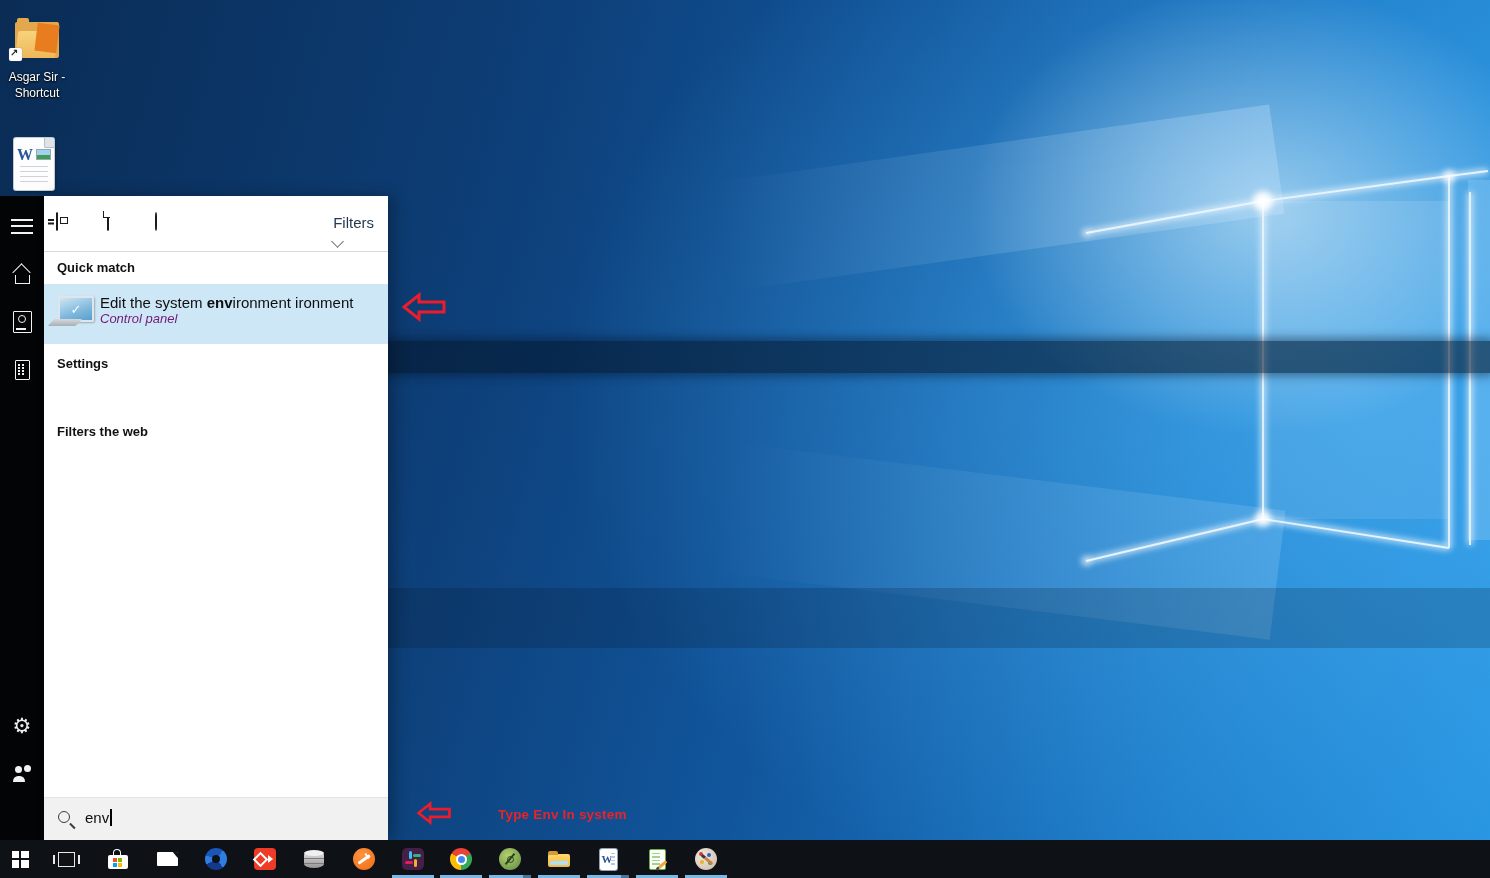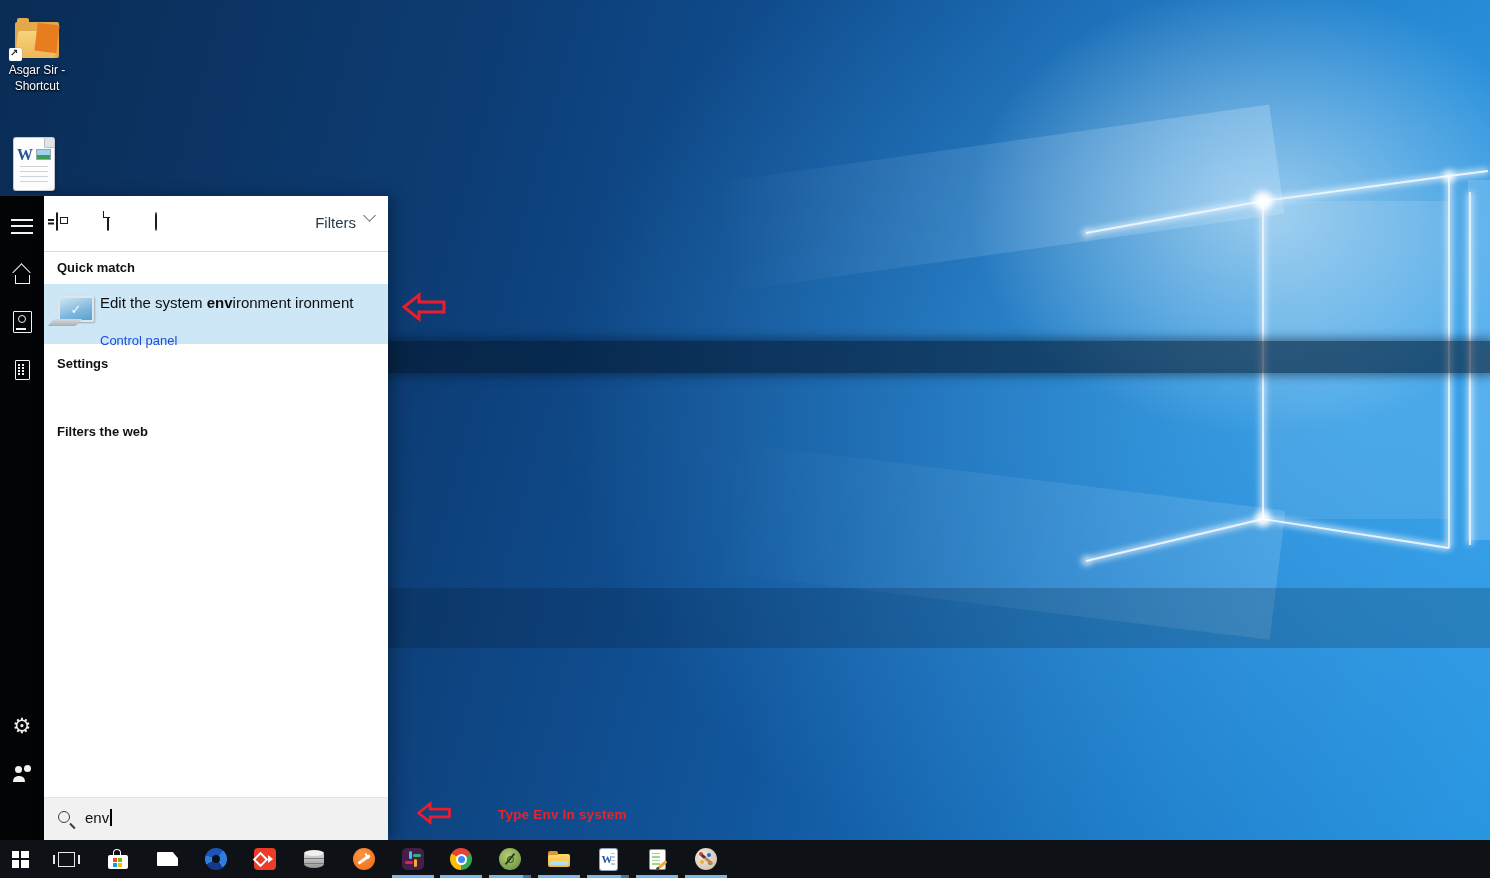--- a/index.html
+++ b/index.html
@@ -25,21 +25,21 @@
 
   
   .di{position:absolute;z-index:2;text-align:center;}
   .di-folder{left:4px;top:22px;width:66px;}
   .folder-art{position:relative;width:44px;height:36px;margin:0 auto;background:#e2a84d;border-radius:2px;}
   .folder-art::before{content:"";position:absolute;left:2px;top:-4px;width:12px;height:5px;background:#e2a84d;border-radius:2px 2px 0 0;}
   .folder-art::after{content:"";position:absolute;right:1px;top:2px;width:22px;height:28px;background:#e87d1f;transform:rotate(7deg);}
   .folder-front{position:absolute;left:0;bottom:0;width:40px;height:27px;background:linear-gradient(#f8d27c,#eeb85a);border-radius:2px;transform:skewX(-7deg);transform-origin:bottom left;}
   .shortcut-badge{position:absolute;left:-6px;bottom:-3px;width:13px;height:13px;background:#fff;border-radius:2px;box-shadow:0 0 1px #666;font-family:"DejaVu Sans",sans-serif;}
   .shortcut-badge::before{content:"\2197";position:absolute;left:1px;top:-1px;font-size:10px;font-weight:bold;color:#1b1b1b;}
-  .di-label{margin-top:5px;font-size:12px;line-height:1.3;color:#fff;text-shadow:0 1px 2px rgba(0,0,0,.95),0 0 3px rgba(0,0,0,.7);}
+  .di-label{margin-top:12px;font-size:12px;line-height:1.3;color:#fff;text-shadow:0 1px 2px rgba(0,0,0,.95),0 0 3px rgba(0,0,0,.7);}
   .di-word{left:8px;top:138px;width:52px;}
   .word-art{position:relative;width:40px;height:52px;margin:0 auto;background:#fdfdfd;border-radius:2px;box-shadow:0 0 0 1px #c3cad1,1px 2px 3px rgba(0,0,0,.4);
     background-image:repeating-linear-gradient(#cdd3d9 0 1.5px, transparent 1.5px 5px);
     background-size:28px 20px;background-position:6px 28px;background-repeat:no-repeat;}
   .word-art::before{content:"";position:absolute;top:0;right:0;width:9px;height:9px;background:#dfe4e8;border-left:1px solid #b7bec5;border-bottom:1px solid #b7bec5;border-radius:0 0 0 2px;}
   .word-art::after{content:"W";position:absolute;left:3px;top:8px;font-size:16px;font-weight:bold;color:#2b579a;font-family:"Liberation Serif","DejaVu Serif",serif;}
   .word-thumb{position:absolute;right:3px;top:11px;width:13px;height:9px;background:linear-gradient(#9fd2f0 55%,#3f9c53 55%);border:1px solid #9aa7b2;}
 
   
   .rail{position:absolute;left:0;top:196px;width:44px;height:644px;background:#030405;z-index:5;}
@@ -64,39 +64,39 @@
   .topbar{position:absolute;left:0;top:0;width:100%;height:56px;border-bottom:1px solid #dadada;box-sizing:border-box;}
   .tb-icon{position:absolute;top:17px;cursor:pointer;}
   .icon-apps{left:12px;width:24px;height:19px;border:1.6px solid #1b1b1b;border-radius:2px;box-sizing:border-box;position:relative;}
   .icon-apps::before{content:"";position:absolute;left:3px;top:4px;width:6px;height:5px;border:1.4px solid #1b1b1b;}
   .icon-apps::after{content:"";position:absolute;right:3px;top:6px;width:6px;height:1.5px;background:#1b1b1b;box-shadow:0 3.5px 0 #1b1b1b;}
   .icon-docpage{left:61px;width:16px;height:20px;border:1.6px solid #1b1b1b;border-radius:1px;position:relative;background:#fff;}
   .icon-docpage::before{content:"";position:absolute;top:-1.6px;right:-1.6px;width:6px;height:6px;background:#fff;border-left:1.6px solid #1b1b1b;border-bottom:1.6px solid #1b1b1b;}
   .icon-globe{left:107px;width:21px;height:21px;border:1.5px solid #1b1b1b;border-radius:50%;position:relative;box-sizing:border-box;}
   .icon-globe::before{content:"";position:absolute;left:50%;top:-1px;bottom:-1px;width:46%;transform:translateX(-50%);border:1.5px solid #1b1b1b;border-radius:50%;box-sizing:border-box;}
   .icon-globe::after{content:"";position:absolute;left:-1px;right:-1px;top:50%;height:1.5px;margin-top:-1px;background:#1b1b1b;}
-  .filters{position:absolute;right:14px;top:18px;display:flex;align-items:flex-start;gap:9px;cursor:pointer;}
+  .filters{position:absolute;right:14px;top:18px;display:flex;align-items:flex-start;gap:9px;cursor:pointer;flex-direction:column;}
   .filters-label{font-size:15px;color:#253a4e;}
   .chev{display:inline-block;width:8px;height:8px;border-right:1.6px solid #6a7075;border-bottom:1.6px solid #6a7075;transform:rotate(45deg);margin-top:-3px;}
   .chev-right{display:inline-block;width:8px;height:8px;border-right:1.6px solid #999;border-bottom:1.6px solid #999;transform:rotate(-45deg);}
 
   .sec-header{position:absolute;left:0;width:100%;padding-left:13px;box-sizing:border-box;font-size:13px;font-weight:bold;color:#111;}
   .h-quick{top:64px;}
   .h-settings{top:160px;}
   .h-web{top:228px;}
 
   .qm-row{position:absolute;left:0;top:88px;width:100%;height:60px;background:#cde7f7;cursor:pointer;}
   .mon-lg{position:absolute;left:12px;top:12px;width:38px;height:27px;}
   .mon-lg::before{content:"\2713";position:absolute;left:2px;top:0;width:32px;height:22px;border:2px solid #dfe5e9;border-radius:2px;
     background:linear-gradient(160deg,#cfe6f4 0%,#7fb8dd 60%,#58a0cc 100%);display:flex;align-items:center;justify-content:center;
     color:#fff;font-size:13px;font-weight:bold;font-family:"DejaVu Sans",sans-serif;box-shadow:1px 1px 2px rgba(0,0,0,.25);}
   .mon-kb{position:absolute;left:-5px;bottom:-3px;width:28px;height:7px;background:linear-gradient(#d6dade,#a9afb5);transform:skewX(-44deg);border-radius:1px;}
   .qm-text{position:absolute;left:56px;top:10px;}
   .qm-title{font-size:15px;color:#0f0f0f;white-space:nowrap;}
-  .qm-sub{margin-top:22px;font-size:13px;color:#1d4ed8;}
+  .qm-sub{margin-top:0;font-size:13px;color:#701a75;font-style:italic;}
   .b{font-weight:bold;}
 
   .set-row{position:absolute;left:0;top:186px;width:100%;height:36px;cursor:pointer;}
   .mon-sm{position:absolute;left:13px;top:9px;width:20px;height:18px;}
   .mon-sm::before{content:"\2713";position:absolute;left:0;top:0;width:20px;height:12px;border-radius:1px;
     background:linear-gradient(#3d95d8 70%,#a8d4ee 70%);display:flex;align-items:center;justify-content:center;
     color:#fff;font-size:8px;font-weight:bold;font-family:"DejaVu Sans",sans-serif;}
   .mon-sm::after{content:"";position:absolute;left:4px;top:13px;width:12px;height:2px;background:#55768f;box-shadow:-2px 2px 0 1px #55768f;}
   .row-text{position:absolute;left:40px;top:8px;font-size:15px;color:#0f0f0f;white-space:nowrap;}
 

